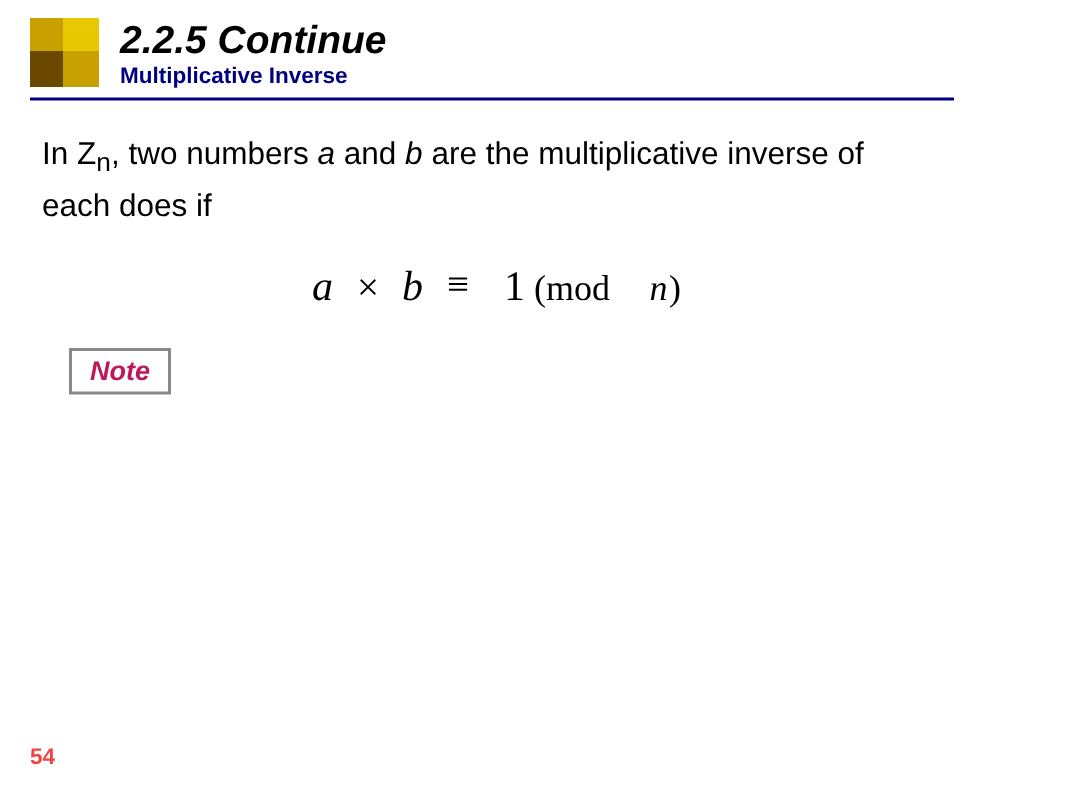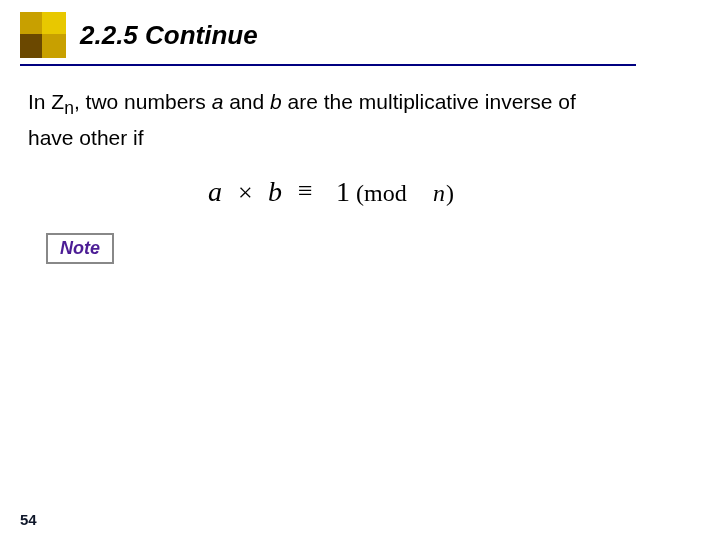--- a/index.html
+++ b/index.html
@@ -78,21 +78,21 @@
     }
 
     .note-label {
       display: inline-block;
       background: #ffffff;
       border: 2px solid #888888;
       padding: 3px 12px;
       font-size: 18px;
       font-style: italic;
       font-weight: bold;
-      color: #4c1d95;
+      color: #be185d;
       position: relative;
       z-index: 2;
       margin-bottom: -2px;
       margin-left: 8px;
     }
 
     .note-box {
       background: #90ee90;
       border: 3px solid #006600;
       border-radius: 2px;
@@ -103,52 +103,53 @@
     .note-text {
       font-size: 20px;
       font-style: italic;
       color: #000000;
       line-height: 1.55;
     }
 
     
     .page-number {
       position: absolute;
-      bottom: 12px;
+      bottom: 27px;
       left: 20px;
       font-size: 15px;
-      color: #0f172a;
+      color: #ef4444;
       font-weight: bold;
     }
   </style>
 </head>
 <body>
 
 <div class="page-container">
 
   <div class="header">
 
     <div style="width:46px; height:46px; margin-right:14px; flex-shrink:0; position:relative;">
       <div style="position:absolute; top:0; left:0; width:22px; height:22px; background:#c8a000;"></div>
       <div style="position:absolute; top:0; left:22px; width:24px; height:22px; background:#e8c800;"></div>
       <div style="position:absolute; top:22px; left:0; width:22px; height:24px; background:#6b4800;"></div>
       <div style="position:absolute; top:22px; left:22px; width:24px; height:24px; background:#c8a000;"></div>
     </div>
     <div class="header-text">
       <div class="header-title">2.2.5   Continue</div>
+      <div class="header-subtitle">Multiplicative Inverse</div>
     </div>
   </div>
 
   <div style="height:2px; background:#000080; margin:0 20px 12px 20px;"></div>
 
   <div class="content">
 
     <div class="intro-text">
       In Z<sub>n</sub>, two numbers <i>a</i> and <i>b</i> are the multiplicative inverse of<br>
-      <span>have other if</span>
+      <span>each does if</span>
     </div>
 
     <div class="formula-area">
       <svg class="formula-svg" width="300" height="52" viewBox="0 0 300 52">
 
         <text x="30" y="36" font-family="Times New Roman, serif" font-size="28" font-style="italic" fill="#000">a</text>
 
         <text x="60" y="36" font-family="Times New Roman, serif" font-size="26" fill="#000">×</text>
 
         <text x="90" y="36" font-family="Times New Roman, serif" font-size="28" font-style="italic" fill="#000">b</text>

